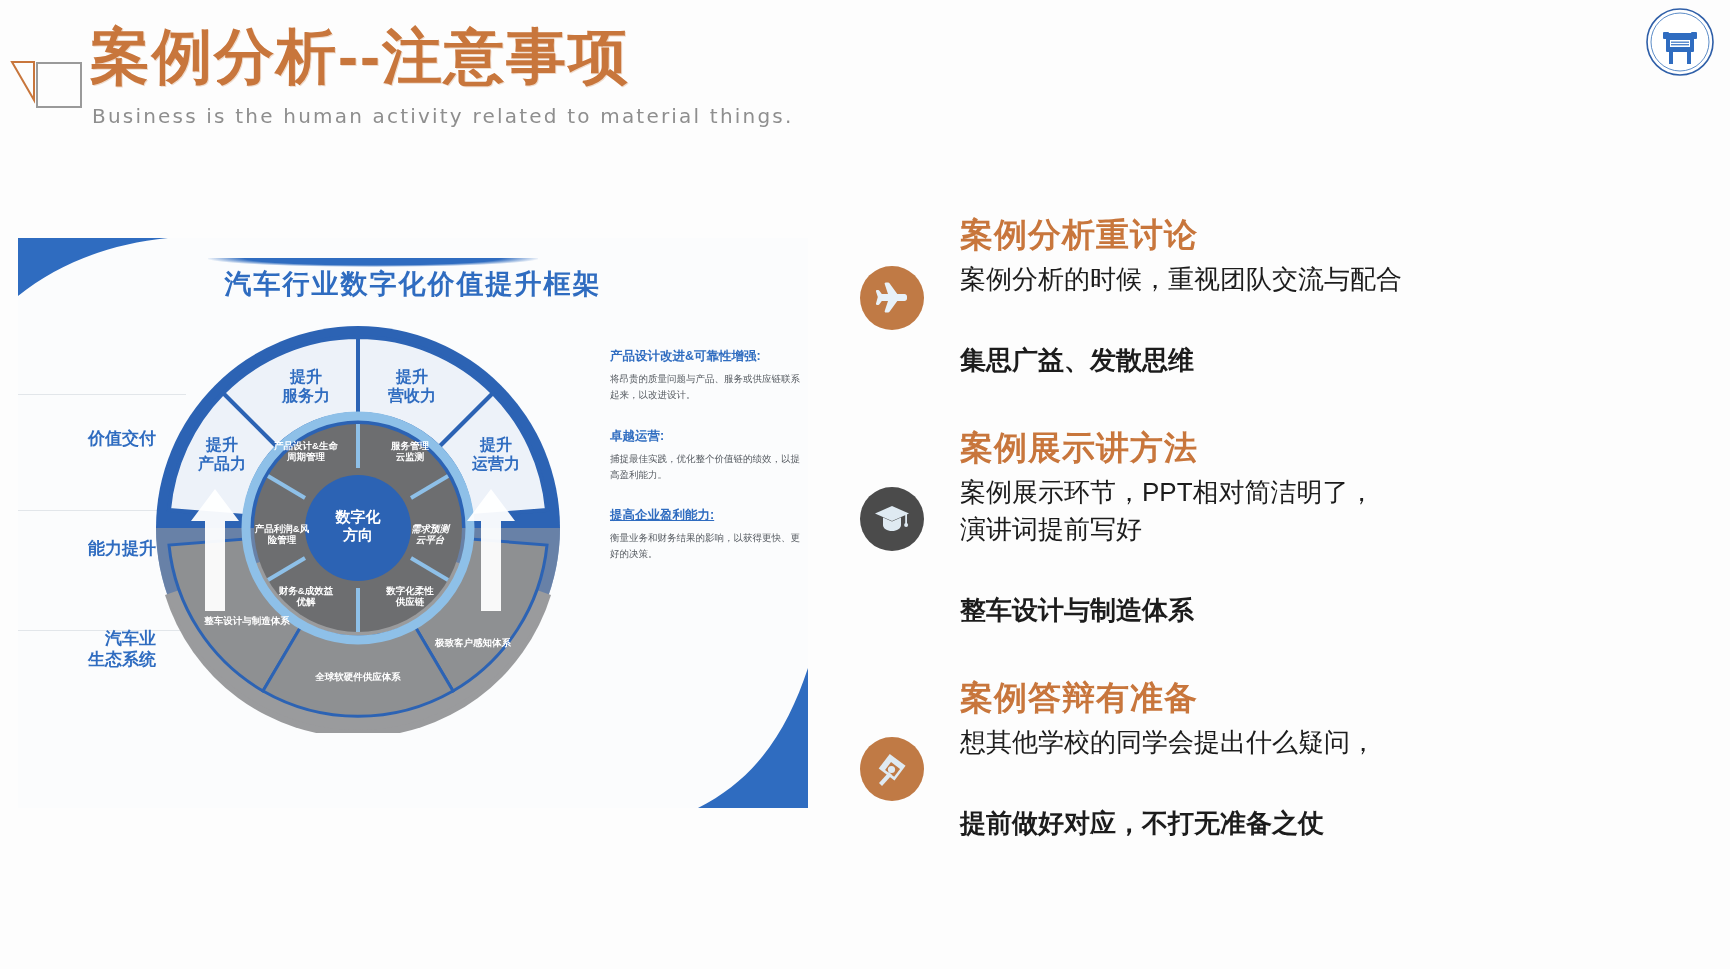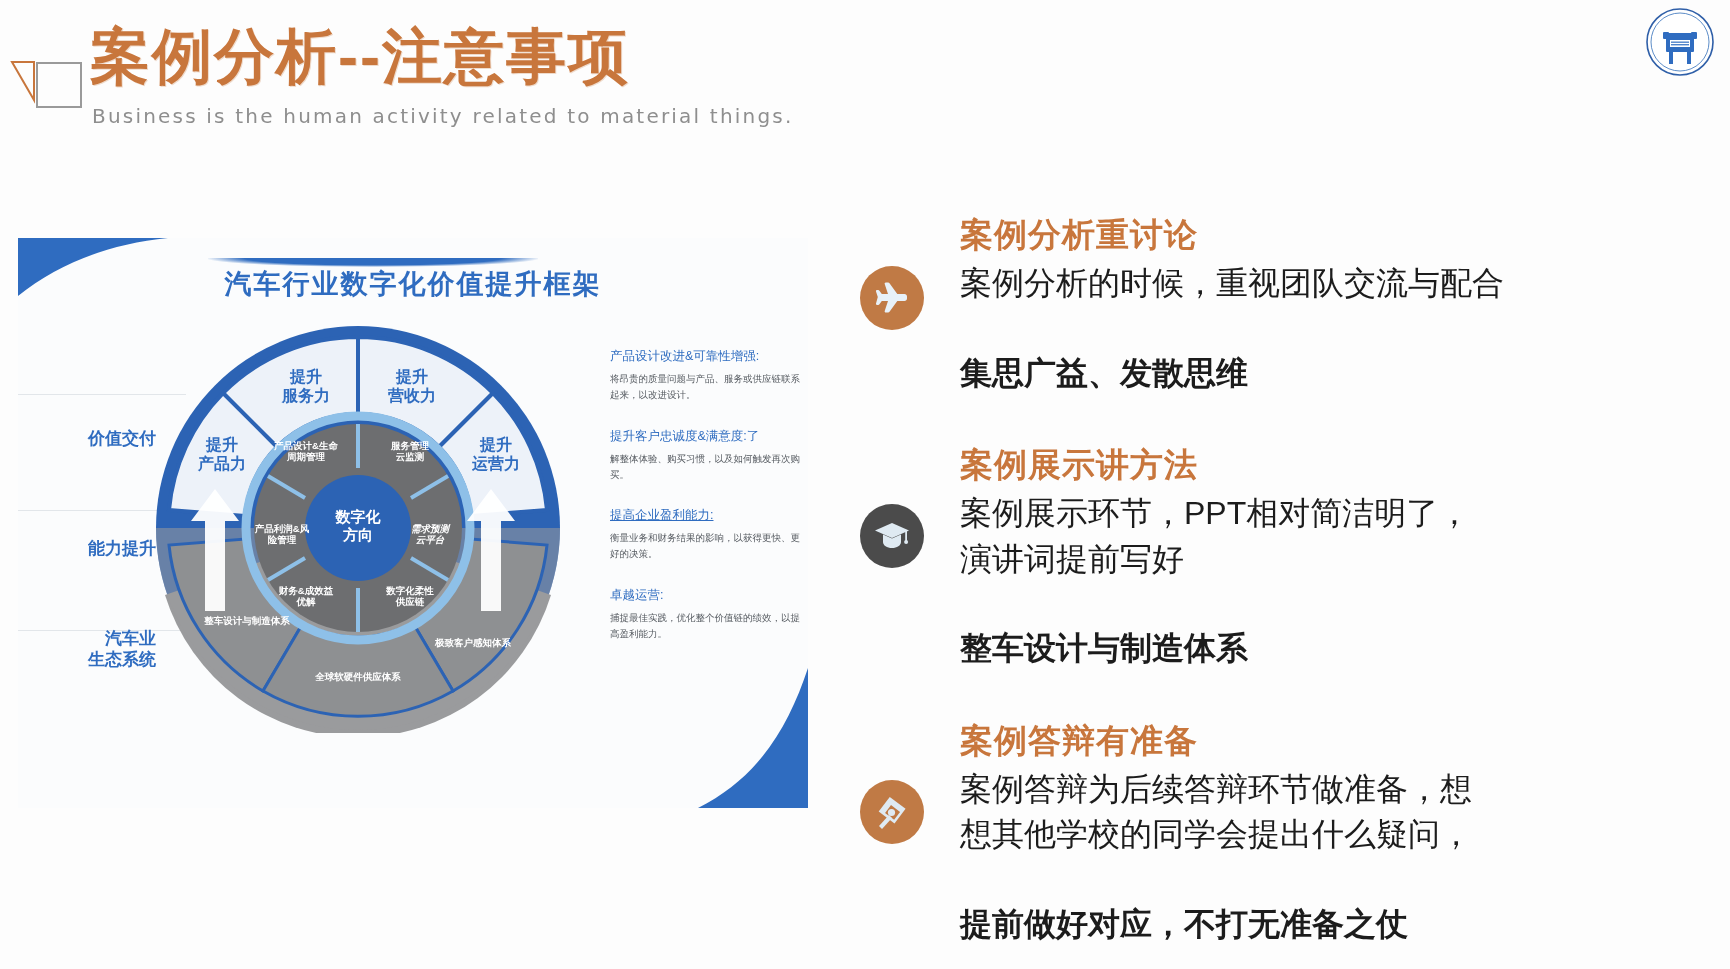--- a/index.html
+++ b/index.html
@@ -55,31 +55,31 @@
   .wheel{position:absolute;left:135px;top:85px;width:410px;height:410px;}
   .wheel svg{display:block;}
   .wlabel{position:absolute;text-align:center;line-height:1.2;pointer-events:none;}
   .wl-outer{font-size:16px;font-weight:bold;color:#2f6cc0;}
   .wl-inner{font-size:9.5px;color:#ffffff;font-weight:bold;}
   .wl-center{font-size:15px;color:#ffffff;font-weight:bold;}
 
   
   .notes{position:absolute;left:592px;top:110px;width:190px;}
   .note{margin-bottom:24px;}
-  .note-h{font-size:12.5px;font-weight:normal;color:#2f6cc0;margin-bottom:7px;line-height:1.3;}
+  .note-h{font-size:12.5px;font-weight:bold;color:#2f6cc0;margin-bottom:7px;line-height:1.3;}
   .note-h.u{text-decoration:underline;}
   .note-b{font-size:9.5px;color:#555a60;line-height:1.7;}
 
   
   .blocks{position:absolute;left:840px;top:214px;width:870px;}
   .block{position:relative;min-height:150px;margin-bottom:48px;padding-left:120px;}
   .bicon{position:absolute;left:20px;top:52px;width:64px;height:64px;border-radius:50%;display:flex;align-items:center;justify-content:center;}
   .bicon svg{display:block;}
   .bhead{font-size:33px;font-weight:bold;color:#c8763c;line-height:1.25;margin-bottom:6px;letter-spacing:1px;}
-  .bline{font-size:32px;color:#1c1c1c;line-height:1.42;}
+  .bline{font-size:26px;color:#1c1c1c;line-height:1.42;}
   .bline.strong{font-weight:bold;margin-top:44px;}
 </style>
 </head>
 <body>
 
 <div class="slide">
 
   <div class="header">
     <div class="hdr-mark">
       <svg width="76" height="66" viewBox="0 0 76 66">
@@ -259,30 +259,26 @@
         <span>方向</span>
       </div>
     </div>
 
     <div class="notes">
       <div class="note">
         <div class="note-h">产品设计改进&amp;可靠性增强:</div>
         <div class="note-b">将昂贵的质量问题与产品、服务或供应链联系起来，以改进设计。</div>
       </div>
       <div class="note">
-        <div class="note-h">提升客户忠诚度&amp;满意度:了</div>
-        <div class="note-b">解整体体验、购买习惯，以及如何触发再次购买。</div>
+        <div class="note-h">卓越运营:</div>
+        <div class="note-b">捕捉最佳实践，优化整个价值链的绩效，以提高盈利能力。</div>
       </div>
       <div class="note">
         <div class="note-h u">提高企业盈利能力:</div>
         <div class="note-b">衡量业务和财务结果的影响，以获得更快、更好的决策。</div>
-      </div>
-      <div class="note">
-        <div class="note-h">卓越运营:</div>
-        <div class="note-b">捕捉最佳实践，优化整个价值链的绩效，以提高盈利能力。</div>
       </div>
     </div>
   </div>
 
   <div class="blocks">
 
     <div class="block">
       <div class="bicon" style="background:#c07a45;">
         <svg width="38" height="38" viewBox="0 0 38 38">
           <path d="M34 17.5c0-1.4-1.1-2.5-2.5-2.5h-7.2L16.5 4.2c-.3-.4-.8-.7-1.4-.7h-2.3c-.8 0-1.4.8-1.1 1.6L15 15H8.8L6.4 11.7c-.3-.4-.7-.6-1.2-.6H4c-.7 0-1.2.7-1 1.4L4.8 18 3 24.5c-.2.7.3 1.4 1 1.4h1.2c.5 0 .9-.2 1.2-.6L8.8 22H15l-3.3 9.9c-.3.8.3 1.6 1.1 1.6h2.3c.6 0 1.1-.3 1.4-.7L24.3 22h7.2c1.4 0 2.5-1.1 2.5-2.5z" fill="#e8f1f8"></path>
@@ -311,19 +307,18 @@
     <div class="block">
       <div class="bicon" style="background:#c07a45;top:60px;">
         <svg width="38" height="38" viewBox="0 0 38 38">
           <path d="M21 3 L35 17 L22 30 L8 16 Z" fill="#dfeaf2" transform="translate(-2,1) rotate(-8 19 19)"></path>
           <path d="M19 12 L27 20 L20 27 L12 19 Z" fill="#c07a45" transform="rotate(-8 19 19)"></path>
           <circle cx="18.5" cy="19.5" r="3.6" fill="#dfeaf2"></circle>
           <path d="M16 22 L6 33 L9 36 L19 25 Z" fill="#dfeaf2"></path>
         </svg>
       </div>
       <div class="bhead">案例答辩有准备</div>
-      <div class="bline">案例答辩为后续答辩环节做准备，想</div>
       <div class="bline">想其他学校的同学会提出什么疑问，</div>
       <div class="bline strong">提前做好对应，不打无准备之仗</div>
     </div>
 
   </div>
 </div>
 
 </body></html>

